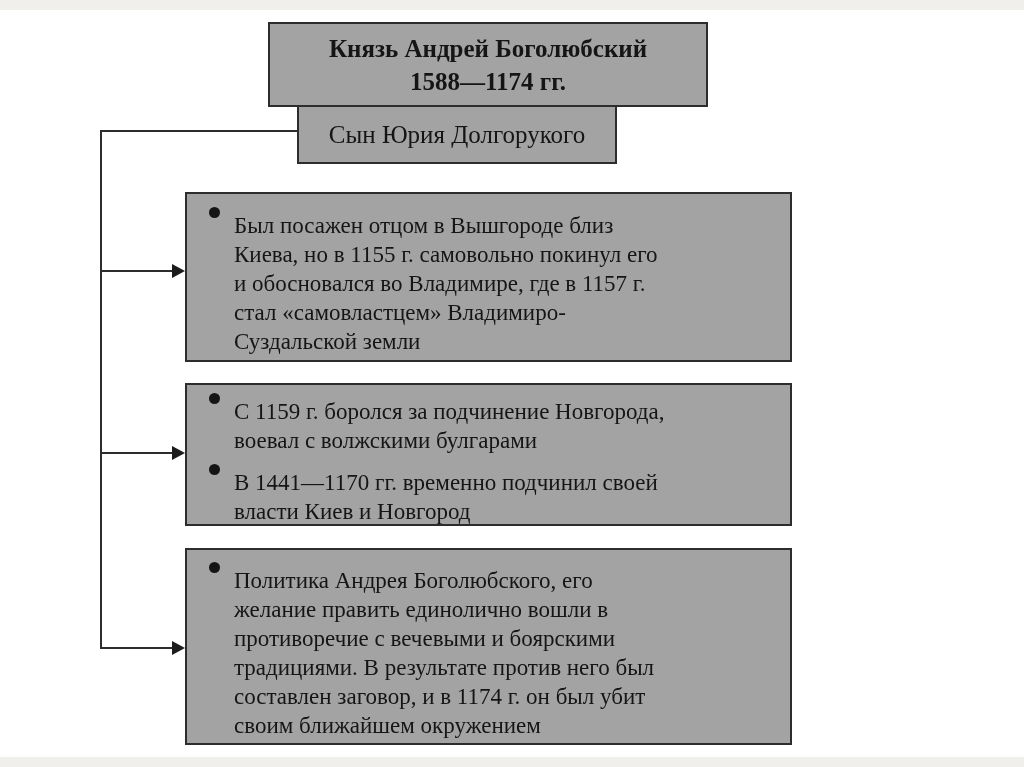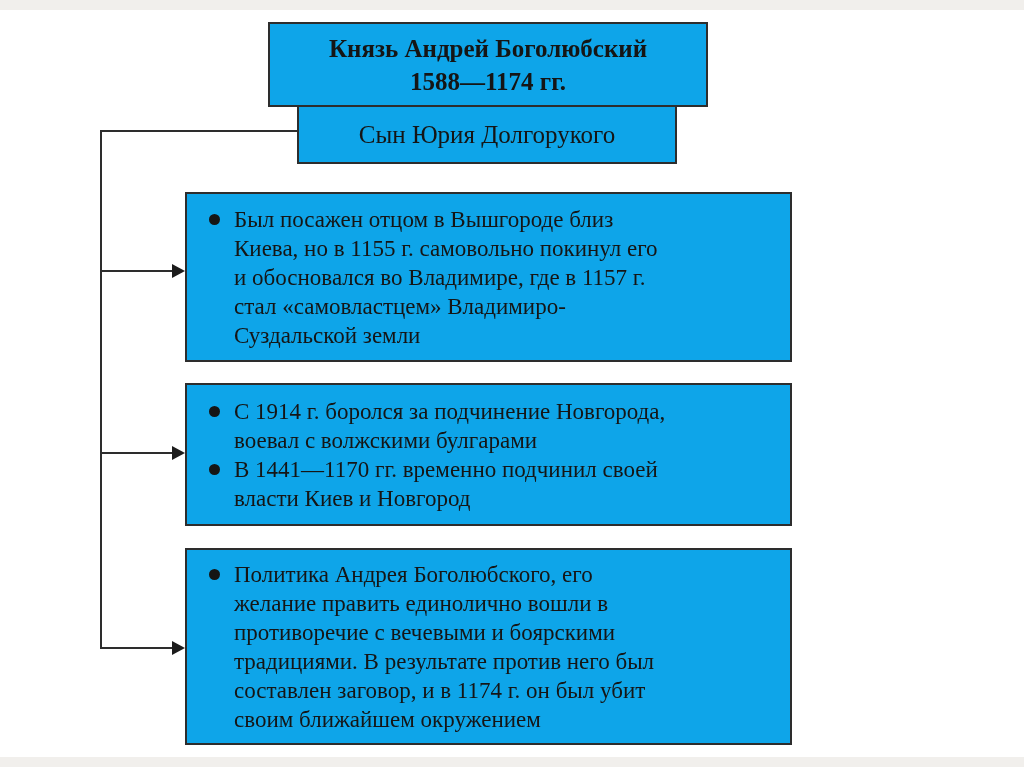--- a/index.html
+++ b/index.html
@@ -11,33 +11,33 @@
     overflow: hidden;
   }
   .edge-strip {
     position: absolute; left: 0; width: 1024px; background: #f1efec;
   }
   .edge-strip.top { top: 0; height: 10px; }
   .edge-strip.bottom { bottom: 0; height: 10px; }
 
   .node {
     position: absolute;
-    background: #0ea5e9;
+    background: #a3a3a3;
     border: 2px solid #2d2d2d;
     color: #151515;
   }
 
   
   .title-box {
     left: 268px; top: 22px; width: 440px; height: 85px;
     display: flex; flex-direction: column; justify-content: center; align-items: center;
     font-weight: bold; font-size: 25px; line-height: 33px; text-align: center;
   }
   .subtitle-box {
-    left: 297px; top: 105px; width: 380px; height: 59px;
+    left: 297px; top: 105px; width: 320px; height: 59px;
     display: flex; justify-content: center; align-items: center;
     font-size: 25px;
   }
 
   
   .info-box {
     left: 185px; width: 607px;
     display: flex; flex-direction: column; justify-content: center;
     padding: 10px 18px 10px 22px;
     font-size: 23px; line-height: 29px;
@@ -45,21 +45,21 @@
   .info-box-1 { top: 192px; height: 170px; }
   .info-box-2 { top: 383px; height: 143px; }
   .info-box-3 { top: 548px; height: 197px; }
 
   .bullet-item { display: flex; align-items: flex-start; }
   .bullet-dot {
     flex: 0 0 auto;
     width: 11px; height: 11px; border-radius: 50%;
     background: #151515; margin: 9px 14px 0 0;
   }
-  .bullet-text { white-space: pre-line; }
+  .bullet-text { white-space: pre-line; margin-top: 13px; }
 
   
   .line { position: absolute; background: #2d2d2d; }
   .trunk        { left: 100px; top: 130px; width: 2px;  height: 519px; }
   .top-branch   { left: 100px; top: 130px; width: 198px; height: 2px; }
   .arm          { height: 2px; left: 100px; width: 73px; }
   .arm-1 { top: 270px; }
   .arm-2 { top: 452px; }
   .arm-3 { top: 647px; }
 
@@ -105,21 +105,21 @@
 Киева, но в 1155 г. самовольно покинул его
 и обосновался во Владимире, где в 1157 г.
 стал «самовластцем» Владимиро-
 Суздальской земли</span>
   </div>
 </div>
 
 <div class="node info-box info-box-2">
   <div class="bullet-item">
     <span class="bullet-dot"></span>
-    <span class="bullet-text">С 1914 г. боролся за подчинение Новгорода,
+    <span class="bullet-text">С 1159 г. боролся за подчинение Новгорода,
 воевал с волжскими булгарами</span>
   </div>
   <div class="bullet-item">
     <span class="bullet-dot"></span>
     <span class="bullet-text">В 1441—1170 гг. временно подчинил своей
 власти Киев и Новгород</span>
   </div>
 </div>
 
 <div class="node info-box info-box-3">

